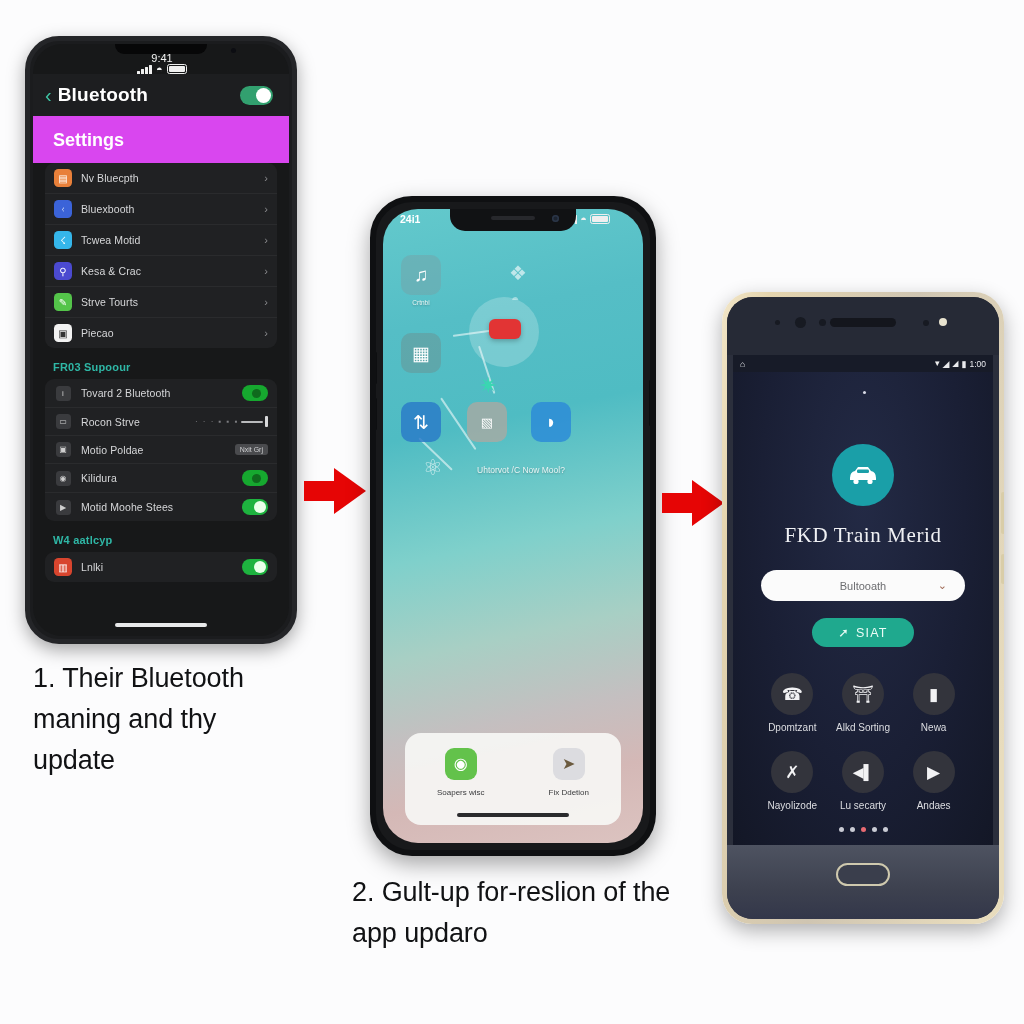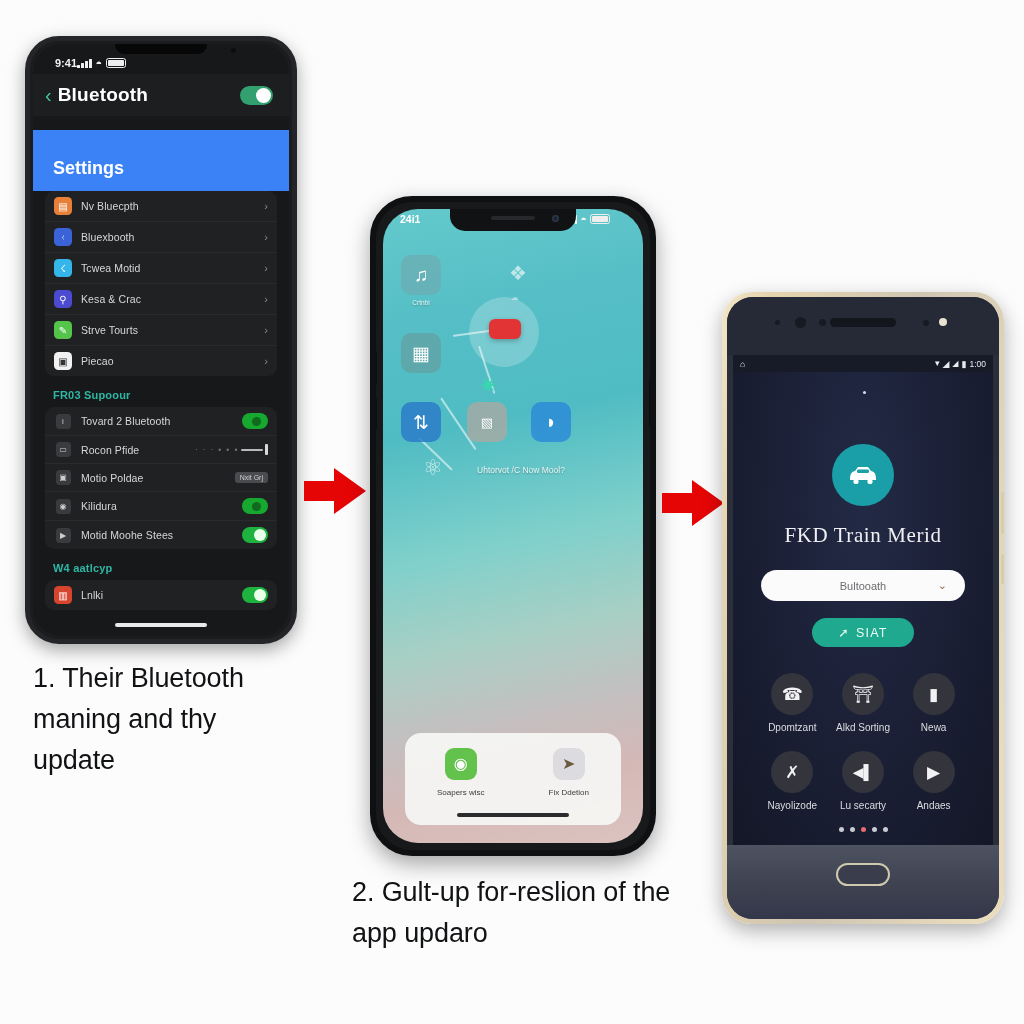--- a/index.html
+++ b/index.html
@@ -54,22 +54,22 @@
   #phone-left .frontcam {
     position: absolute; right: 56px; top: 7px; width: 5px; height: 5px;
     background: #0c0d12; border-radius: 50%; z-index: 7;
   }
   .l-screen {
     position: absolute; left: 3px; top: 3px; right: 3px; bottom: 3px;
     background: #171819; border-radius: 29px; overflow: hidden;
   }
   .l-status {
     height: 30px; display: flex; align-items: center;
-    justify-content: flex-start; padding: 8px 20px 0 22px;
-    color: #f2f2f2; font-size: 11px; font-weight: bold;
+    justify-content: center; padding: 8px 20px 0 22px;
+    color: #f2f2f2; font-size: 11px; font-weight: normal; flex-direction: column;
   }
   .l-status .right { display: flex; align-items: center; gap: 4px; }
   .bars { display: inline-flex; align-items: flex-end; gap: 1.5px; height: 9px; }
   .bars i { display: block; width: 2.5px; background: #f0f0f0; border-radius: .5px; }
   .bars i:nth-child(1){height:3px}.bars i:nth-child(2){height:5px}
   .bars i:nth-child(3){height:7px}.bars i:nth-child(4){height:9px}
   .wifi { font-size: 11px; color: #f0f0f0; line-height: 1; }
   .batt { width: 20px; height: 10px; border: 1.2px solid #efefef; border-radius: 2.5px; position: relative; }
   .batt::after { content:''; position:absolute; left:1px; top:1px; bottom:1px; right:1px; background:#efefef; border-radius:1px;}
 
@@ -86,22 +86,22 @@
   .toggle::after {
     content: ''; position: absolute; right: 2px; top: 2px;
     width: 15px; height: 15px; border-radius: 50%; background: #fff;
   }
   .toggle.small { width: 26px; height: 16px; background: #1eb33f; }
   .toggle.small::after { width: 12px; height: 12px; right: 2px; top: 2px; background:#e9ffe9; }
   .toggle.ring { background:#16a82f; }
   .toggle.ring::after { width:9px; height:9px; top:3.5px; right:7px; background:#0f6a1d;}
 
   .l-settings {
-    background: #3b82f6; padding: 28px 18px 12px 20px;
-    margin-top: 14px;
+    background: #d946ef; padding: 14px 18px 12px 20px;
+    margin-top: 0;
   }
   .l-settings span { color: #fff; font-size: 18px; font-weight: bold; }
 
   .l-body { padding: 0 12px; }
   .l-sechead {
     color: #2fb7a6; font-size: 11px; font-weight: bold;
     padding: 13px 8px 6px 8px; letter-spacing: .2px;
   }
   .l-group { background: #202123; border-radius: 9px; overflow: hidden; }
   .l-row {
@@ -345,21 +345,21 @@
 
         <div class="l-sechead">FR03 Supoour</div>
         <div class="l-group">
           <div class="l-row">
             <span class="sysicon">i</span>
             <span class="l-label">Tovard 2 Bluetooth</span>
             <span class="toggle small ring"></span>
           </div>
           <div class="l-row">
             <span class="sysicon">▭</span>
-            <span class="l-label">Rocon Pfide</span>
+            <span class="l-label">Rocon Strve</span>
             <span class="slider-vis">
               <span class="dots">· · · ▪ ▪ ▪</span>
               <span class="line"></span>
               <span class="knob"></span>
             </span>
           </div>
           <div class="l-row">
             <span class="sysicon">▣</span>
             <span class="l-label">Motio Poldae</span>
             <span class="l-pill">Nxit Grj</span>

